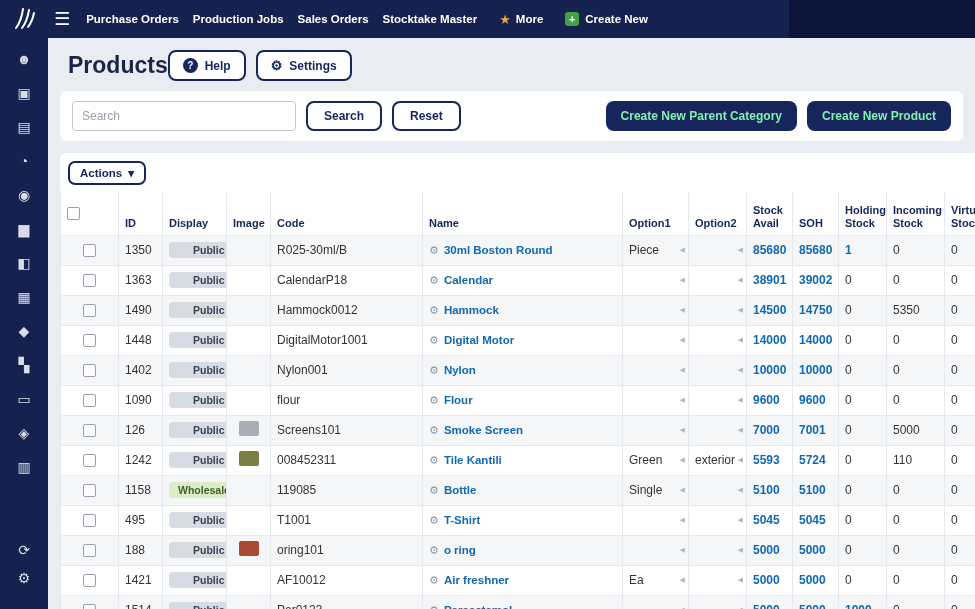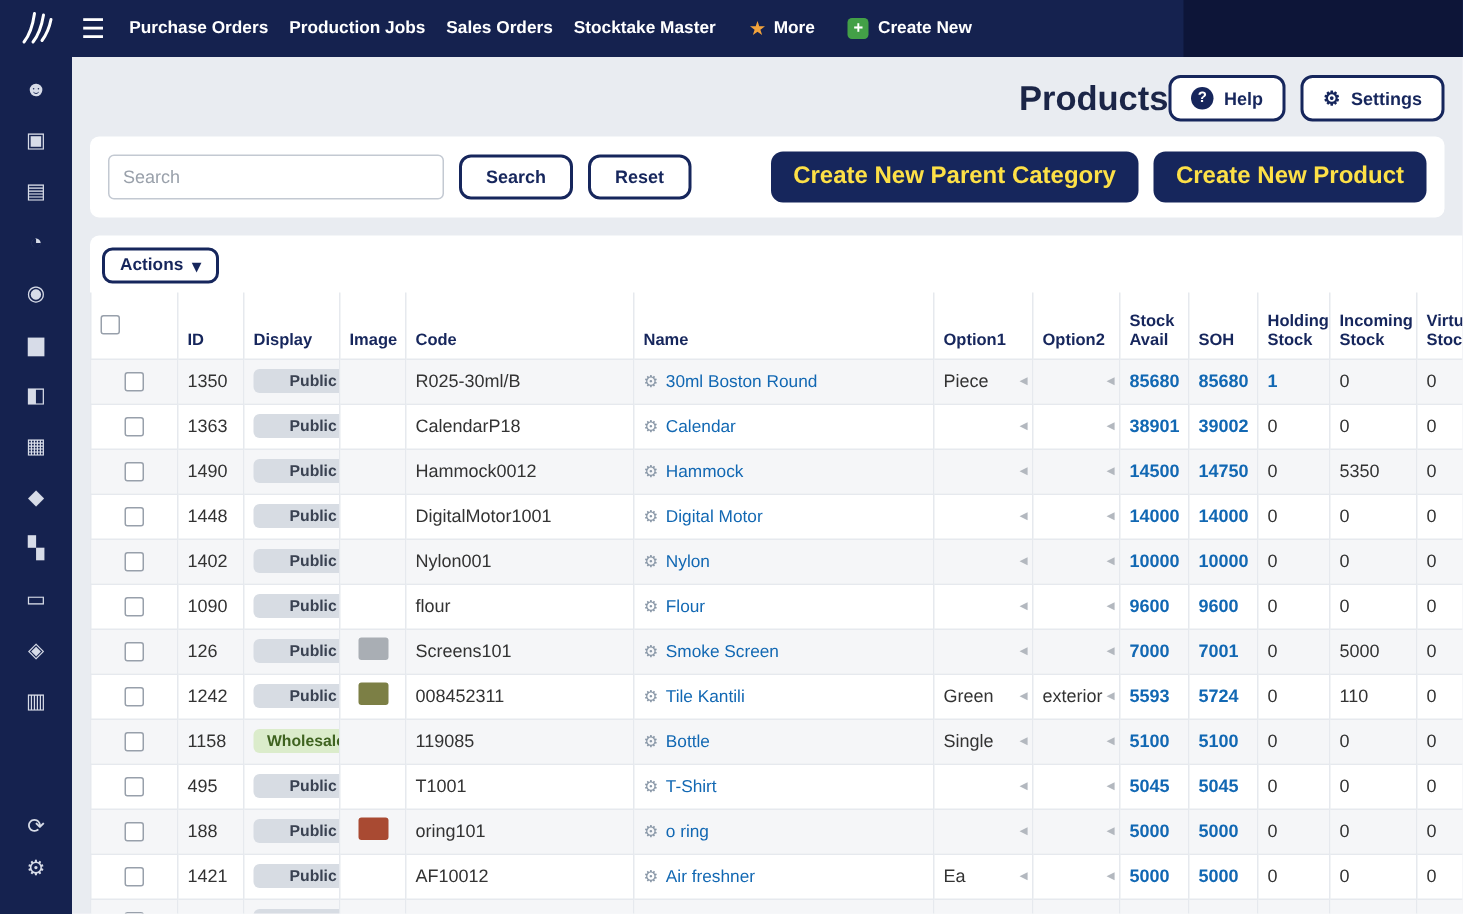--- a/index.html
+++ b/index.html
@@ -25,41 +25,41 @@
   
   .sidebar { position:fixed; top:38px; left:0; bottom:0; width:48px;
     background:var(--navy-dark,#15224f); display:flex; flex-direction:column;
     align-items:center; padding:14px 0 10px 0; z-index:15; }
   .side-icon { color:#e8ecf5; font-size:14px; line-height:1; margin-bottom:20px; cursor:pointer; opacity:.92; }
   .side-bottom { margin-top:auto; display:flex; flex-direction:column; align-items:center; }
   .side-bottom .side-icon { margin-bottom:14px; }
 
   
   .content { margin-left:48px; margin-top:38px; padding:10px 0 0 12px; }
-  .page-head { display:flex; align-items:center; justify-content:flex-end; padding-right:12px; }
+  .page-head { display:flex; align-items:center; justify-content:flex-start; padding-right:12px; }
   .page-title { font-size:23px; font-weight:bold; color:#1b2547; margin:4px 0 4px 8px; }
   .head-btns { display:flex; gap:10px; }
   .btn-outline { display:flex; align-items:center; gap:7px; background:#fff;
     border:2px solid var(--navy,#16265c); color:var(--navy,#16265c); border-radius:8px;
     font-weight:bold; font-size:12px; padding:6px 13px; cursor:pointer; }
   .help-circle { width:15px; height:15px; border-radius:50%; background:var(--navy,#16265c);
     color:#fff; font-size:10px; font-weight:bold; display:flex; align-items:center; justify-content:center; }
   .gear-glyph { font-size:13px; }
 
   
   .search-card { background:#fff; border-radius:6px; margin:8px 12px 0 0;
     padding:10px 12px; display:flex; align-items:center; gap:10px; }
   .search-input { width:224px; height:30px; border:1px solid #c3c9d2; border-radius:4px;
     padding:0 9px; font-size:12px; color:#333; outline:none; }
   .search-input::placeholder { color:#9aa1ab; }
   .btn-outline-sm { background:#fff; border:2px solid var(--navy,#16265c); color:var(--navy,#16265c);
     border-radius:8px; font-weight:bold; font-size:12px; padding:6px 16px; cursor:pointer; }
   .right-btns { margin-left:auto; display:flex; gap:10px; }
-  .btn-primary { background:var(--navy,#16265c); color:#fde047; border:none; border-radius:8px;
-    font-weight:bold; font-size:16px; padding:8px 15px; cursor:pointer; white-space:nowrap; }
+  .btn-primary { background:var(--navy,#16265c); color:#86efac; border:none; border-radius:8px;
+    font-weight:bold; font-size:12px; padding:8px 15px; cursor:pointer; white-space:nowrap; }
 
   
   .table-card { background:#fff; border-radius:6px 0 0 0; margin-top:12px; min-height:420px; overflow:hidden; }
   .actions-btn { display:inline-flex; align-items:center; gap:6px; margin:8px 0 0 8px;
     background:#fff; border:2px solid var(--navy,#16265c); color:var(--navy,#16265c);
     border-radius:7px; font-weight:bold; font-size:11.5px; padding:3px 10px; cursor:pointer; }
   table { border-collapse:collapse; table-layout:fixed; width:932px; margin-top:6px;
     font-size:12px; color:#333; }
   th, td { border:1px solid #e6e9ee; padding:4px 6px; overflow:hidden; white-space:nowrap; }
   thead th { color:var(--navy,#16265c); font-size:11px; font-weight:bold; text-align:left;
@@ -69,21 +69,21 @@
   tbody tr:nth-child(even) { background:#fff; }
 
   .cb { display:inline-block; width:13px; height:13px; border:1.5px solid #98a0ab;
     border-radius:2px; background:#fff; vertical-align:middle; cursor:pointer; }
   .cell-center { text-align:center; }
   .badge { display:inline-block; padding:2px 9px; border-radius:4px; font-size:10.5px; font-weight:bold; }
   .badge-public { background:var(--badge-public,#d7dce3); color:#3a4252;padding-left:24px; }
   .badge-wholesale { background:var(--badge-wholesale,#dbeccb); color:#3f6320; }
   .thumb { display:inline-block; width:20px; height:15px; border-radius:2px; }
   .name-gear { color:#8a98a8; font-size:11px; margin-right:5px; cursor:pointer; }
-  .name-link { color:var(--link,#1268b3); font-weight:normal; font-size:11.5px; cursor:pointer; }
+  .name-link { color:var(--link,#1268b3); font-weight:bold; font-size:11.5px; cursor:pointer; }
   .num-link { color:var(--link,#1268b3); font-weight:bold; cursor:pointer; }
   .opt-cell { position:relative; padding-right:14px; }
   .opt-tri { position:absolute; right:3px; top:50%; transform:translateY(-50%);
     font-size:7px; color:#b3b8bf; cursor:pointer; }
 </style>
 </head>
 <body>
 
 <div class="navbar">
   <div class="navbar-darker"></div>

